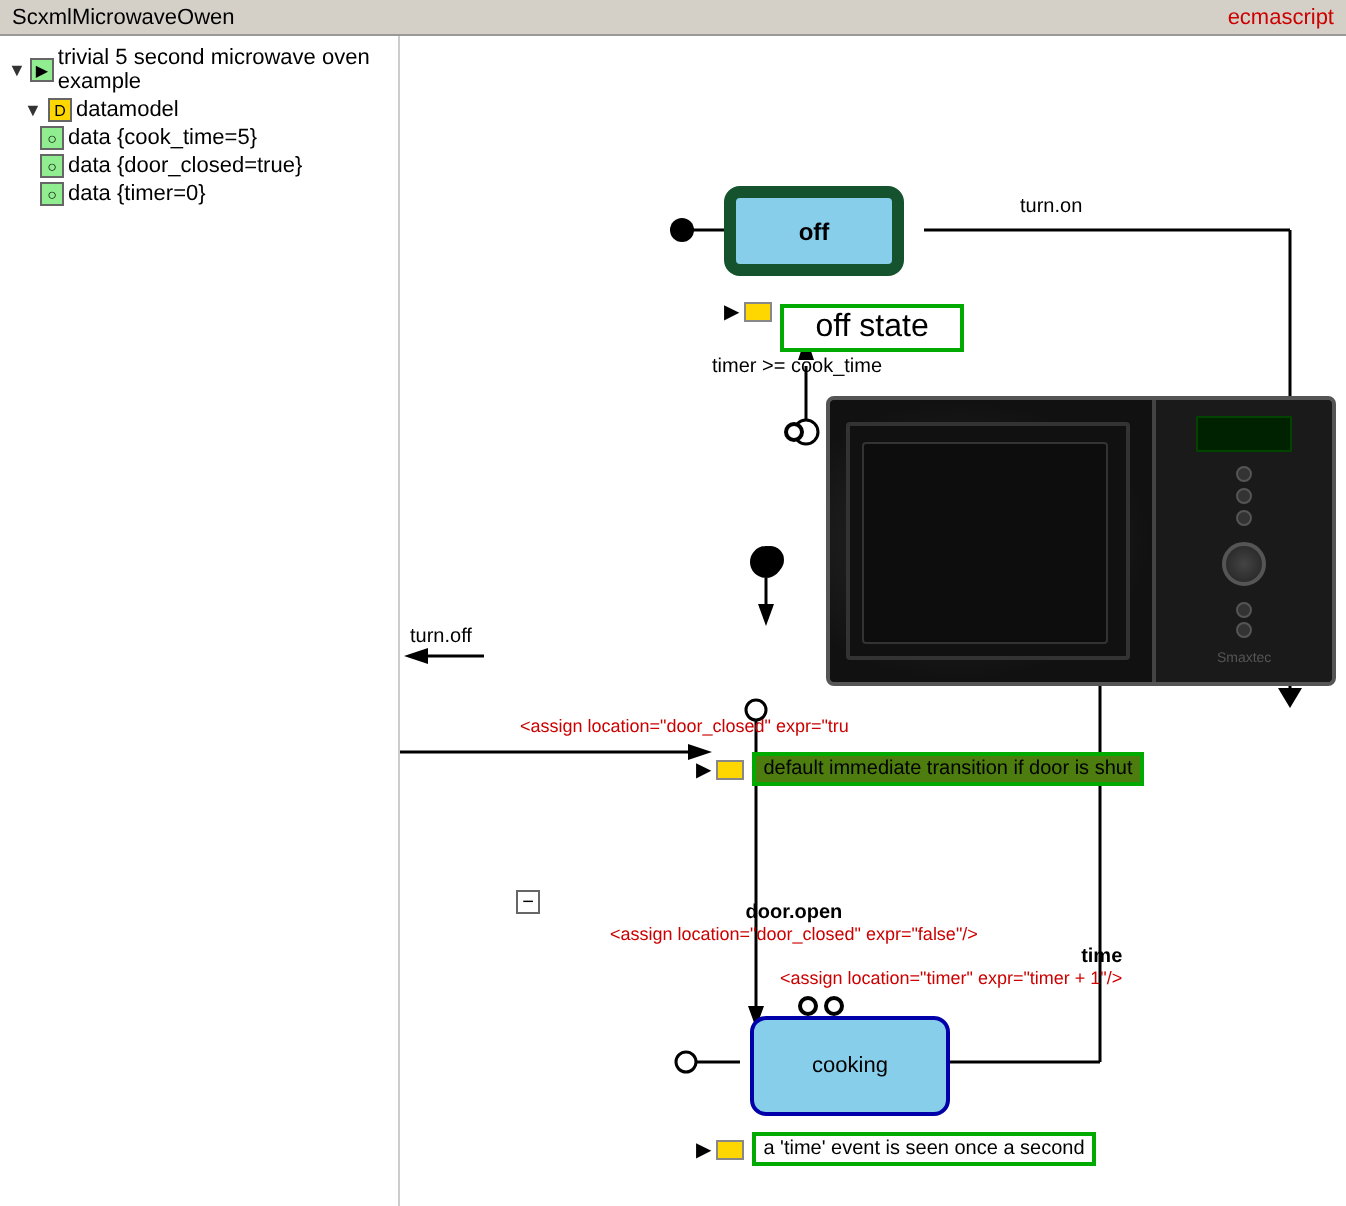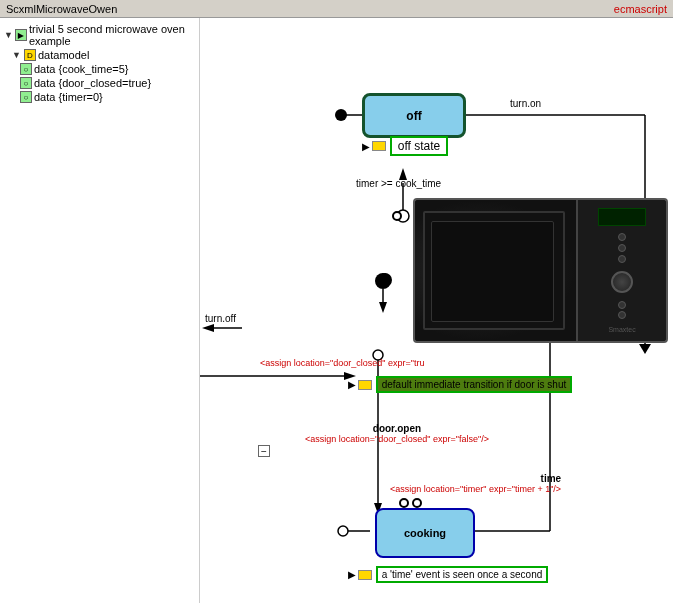--- a/index.html
+++ b/index.html
@@ -275,28 +275,28 @@
       <polygon points="174,485 178,496 182,485" fill="#000"></polygon>
 
       <line x1="275" y1="513" x2="350" y2="513" stroke="#000" stroke-width="1.5"></line>
       <line x1="350" y1="513" x2="350" y2="310" stroke="#000" stroke-width="1.5"></line>
       <polygon points="346,314 350,302 354,314" fill="#000"></polygon>
 
       <line x1="170" y1="513" x2="148" y2="513" stroke="#000" stroke-width="1.5"></line>
       <circle cx="143" cy="513" r="5" fill="none" stroke="#000" stroke-width="1.5"></circle>
     </svg>
 
-    <div class="state-box off-state" style="position:absolute; left:162px; top:75px; width:104px; height:45px; border:3px solid #14532d; background:#87ceeb; border-radius:8px; display:flex; align-items:center; justify-content:center;">
+    <div class="state-box off-state" style="position:absolute; left:162px; top:75px; width:90px; height:45px; border:6px solid #14532d; background:#87ceeb; border-radius:8px; display:flex; align-items:center; justify-content:center;">
       <span style="font-weight:bold;">off</span>
     </div>
 
     <div style="position:absolute; left:162px; top:118px; display:flex; align-items:center; gap:2px;">
       <span style="font-size:10px;">▶</span>
       <span class="icon-small"></span>
-      <div style="border:2px solid #00aa00; padding:1px 6px; font-size:12px; background:#fff;">
+      <div style="border:2px solid #00aa00; padding:1px 16px; font-size:16px; background:#fff;margin-top:16px;">
         <span>off state</span>
       </div>
     </div>
 
     <div class="arrow-label" style="left:310px; top:80px;">
       <span>turn.on</span>
     </div>
 
     <div class="arrow-label" style="left:130px; top:160px;margin-left:26px;">
       <span>timer &gt;= cook_time</span>
@@ -323,34 +323,34 @@
       <div style="border:2px solid #00aa00; padding:1px 4px; font-size:10px; background:#4d7c0f;">
         <span>default immediate transition if door is shut</span>
       </div>
     </div>
 
     <div class="arrow-label" style="left:355px; top:302px;">
       <span>door_closed</span>
     </div>
 
     <div class="arrow-label" style="left:105px; top:405px; text-align:center;">
-      <div style="font-weight:bold;">door.open</div>
+      <div style="font-weight:bold;margin-top:28px;">door.open</div>
       <div style="color:#cc0000; font-size:9px;">&lt;assign location="door_closed" expr="false"/&gt;</div>
     </div>
 
     <div class="arrow-label" style="left:190px; top:455px; text-align:right;">
       <div style="font-weight:bold;">time</div>
       <div style="color:#cc0000; font-size:9px;">&lt;assign location="timer" expr="timer + 1"/&gt;</div>
     </div>
 
     <div class="empty-circle" style="left:199px; top:480px;"></div>
     <div class="empty-circle" style="left:212px; top:480px;"></div>
 
     <div style="position:absolute; left:175px; top:490px; width:100px; height:50px; border:2px solid #0000aa; background:#87ceeb; border-radius:8px; display:flex; align-items:center; justify-content:center;">
-      <span style="font-weight:bold;">cooking</span>
+      <span style="font-weight:normal;">cooking</span>
     </div>
 
     <div style="position:absolute; left:148px; top:548px; display:flex; align-items:center; gap:2px;">
       <span style="font-size:10px;">▶</span>
       <span class="icon-small"></span>
       <div style="border:2px solid #00aa00; padding:1px 4px; font-size:10px; background:#fff;">
         <span>a 'time' event is seen once a second</span>
       </div>
     </div>
 

